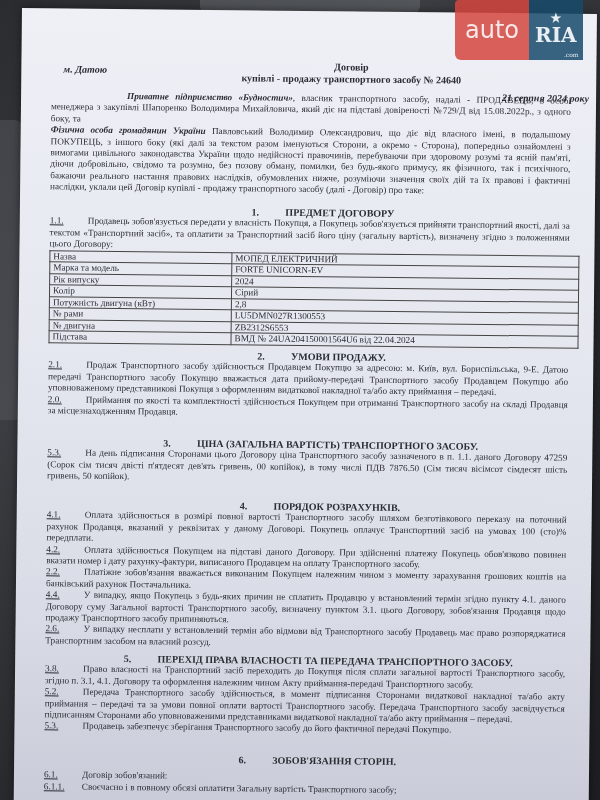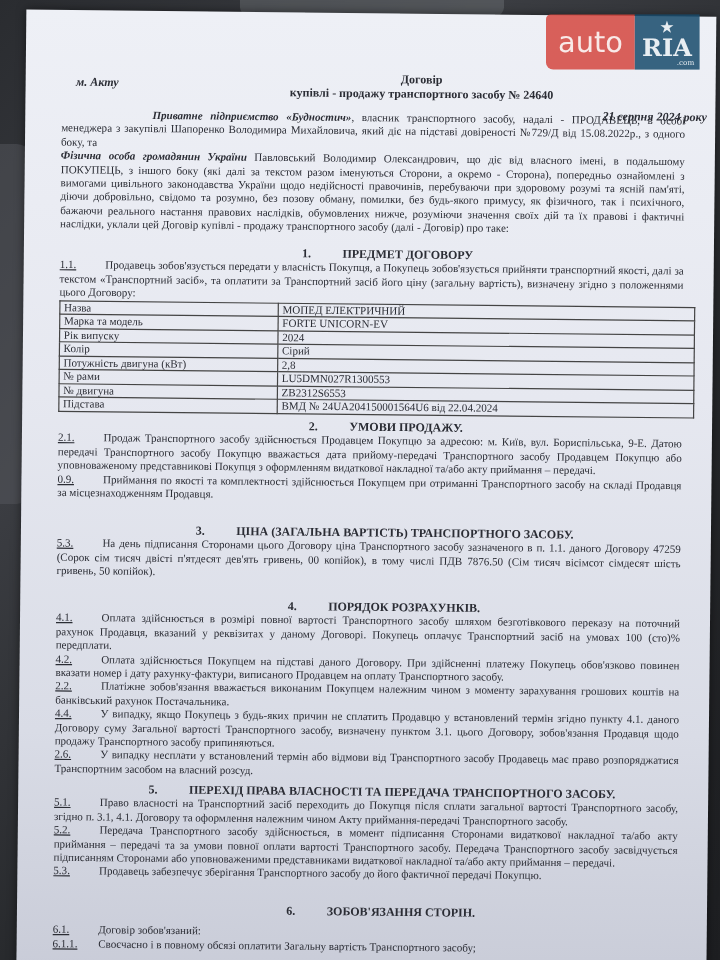--- a/index.html
+++ b/index.html
@@ -17,39 +17,39 @@
   .hdr-title{left:150px;top:50px;width:300px;text-align:center;font-size:10px;line-height:12px;}
   .hdr-title .b{font-weight:bold;}
   .hdr-date{right:-18px;top:79px;font-style:italic;font-weight:bold;font-size:10px;}
   .p{text-align:justify;}
   .it{font-style:italic;font-weight:bold;}
   .sec{text-align:center;font-weight:bold;font-size:10px;}
   .sec .num{display:inline-block;width:60px;}
   table.spec{border-collapse:collapse;width:530px;font-size:9.2px;}
   table.spec td{border:1px solid #444;padding:0 3px;height:10.5px;line-height:10.5px;}
   table.spec td.k{width:175px;}
-  .logo{position:absolute;left:455px;top:12px;height:46px;display:flex;opacity:.85;}
+  .logo{position:absolute;left:455px;top:0;height:60px;display:flex;opacity:.85;}
   .logo-auto{background:#d5473f;color:#fbe9e6;font-family:"DejaVu Sans",sans-serif;font-size:24px;
     padding:0 10px;display:flex;align-items:center;border-radius:4px 0 0 6px;}
   .logo-ria{background:#184b6c;color:#e8eef2;font-family:"DejaVu Serif",serif;font-weight:bold;
     font-size:20px;padding:0 6px;display:flex;flex-direction:column;align-items:center;justify-content:center;position:relative;}
   .logo-ria .star{font-size:12px;line-height:10px;}
   .logo-ria .dot{position:absolute;right:4px;bottom:2px;font-size:6px;font-weight:normal;}
   .indent{display:inline-block;width:38px;text-decoration:underline;}
 </style>
 </head>
 <body>
 
 <div class="bg-blob" style="left:-40px;top:120px;width:90px;height:300px;background:#55585e;"></div>
 <div class="bg-blob" style="left:200px;top:-30px;width:220px;height:60px;background:#6a6d72;"></div>
 
 <div class="paper">
   <div class="paper-inner">
 
-    <div class="abs hdr-city">м. Акту</div>
+    <div class="abs hdr-city">м. Датою</div>
     <div class="abs hdr-title">
       <div class="b">Договір</div>
       <div class="b">купівлі - продажу транспортного засобу № 24640</div>
     </div>
     <div class="abs hdr-date">21 серпня 2024 року</div>
 
     <div class="abs p" style="left:0;top:82px;width:520px;">
       <span class="indent"></span><span class="indent"></span><span class="it">Приватне підприємство «Будностич»</span><span>, власник транспортного засобу, надалі - ПРОДАВЕЦЬ, в особі менеджера з закупівлі Шапоренко Володимира Михайловича, який діє на підставі довіреності №729/Д від 15.08.2022р., з одного боку, та</span><br>
       <span class="it">Фізична особа громадянин України</span><span> Павловський Володимир Олександрович, що діє від власного імені, в подальшому ПОКУПЕЦЬ, з іншого боку (які далі за текстом разом іменуються Сторони, а окремо - Сторона), попередньо ознайомлені з вимогами цивільного законодавства України щодо недійсності правочинів, перебуваючи при здоровому розумі та ясній пам'яті, діючи добровільно, свідомо та розумно, без позову обману, помилки, без будь-якого примусу, як фізичного, так і психічного, бажаючи реального настання правових наслідків, обумовлених нижче, розуміючи значення своїх дій та їх правові і фактичні наслідки, уклали цей Договір купівлі - продажу транспортного засобу (далі - Договір) про таке:</span>
     </div>
@@ -91,40 +91,40 @@
               <td class="k">Підстава</td>
               <td>ВМД № 24UA204150001564U6 від 22.04.2024</td>
             </tr>
       </tbody>
         </table>
     </div>
 
     <div class="abs" style="left:0;top:340px;width:520px;">
       <div class="sec"><span class="num">2.</span><span>УМОВИ ПРОДАЖУ.</span></div>
       <div class="p"><span class="indent">2.1.</span><span>Продаж Транспортного засобу здійснюється Продавцем Покупцю за адресою: м. Київ, вул. Бориспільська, 9-Е. Датою передачі Транспортного засобу Покупцю вважається дата прийому-передачі Транспортного засобу Продавцем Покупцю або уповноваженому представникові Покупця з оформленням видаткової накладної та/або акту приймання – передачі.</span></div>
-      <div class="p"><span class="indent">0.9.</span><span>Приймання по якості та комплектності здійснюється Покупцем при отриманні Транспортного засобу на складі Продавця за місцезнаходженням Продавця.</span></div>
+      <div class="p"><span class="indent">2.0.</span><span>Приймання по якості та комплектності здійснюється Покупцем при отриманні Транспортного засобу на складі Продавця за місцезнаходженням Продавця.</span></div>
     </div>
 
     <div class="abs" style="left:0;top:428px;width:520px;">
       <div class="sec"><span class="num">3.</span><span>ЦІНА (ЗАГАЛЬНА ВАРТІСТЬ) ТРАНСПОРТНОГО ЗАСОБУ.</span></div>
       <div class="p"><span class="indent">5.3.</span><span>На день підписання Сторонами цього Договору ціна Транспортного засобу зазначеного в п. 1.1. даного Договору 47259 (Сорок сім тисяч двісті п'ятдесят дев'ять гривень, 00 копійок), в тому числі ПДВ 7876.50 (Сім тисяч вісімсот сімдесят шість гривень, 50 копійок).</span></div>
     </div>
 
     <div class="abs" style="left:0;top:490px;width:520px;">
       <div class="sec"><span class="num">4.</span><span>ПОРЯДОК РОЗРАХУНКІВ.</span></div>
       <div class="p"><span class="indent">4.1.</span><span>Оплата здійснюється в розмірі повної вартості Транспортного засобу шляхом безготівкового переказу на поточний рахунок Продавця, вказаний у реквізитах у даному Договорі. Покупець оплачує Транспортний засіб на умовах 100 (сто)% передплати.</span></div>
       <div class="p"><span class="indent">4.2.</span><span>Оплата здійснюється Покупцем на підставі даного Договору. При здійсненні платежу Покупець обов'язково повинен вказати номер і дату рахунку-фактури, виписаного Продавцем на оплату Транспортного засобу.</span></div>
       <div class="p"><span class="indent">2.2.</span><span>Платіжне зобов'язання вважається виконаним Покупцем належним чином з моменту зарахування грошових коштів на банківський рахунок Постачальника.</span></div>
       <div class="p"><span class="indent">4.4.</span><span>У випадку, якщо Покупець з будь-яких причин не сплатить Продавцю у встановлений термін згідно пункту 4.1. даного Договору суму Загальної вартості Транспортного засобу, визначену пунктом 3.1. цього Договору, зобов'язання Продавця щодо продажу Транспортного засобу припиняються.</span></div>
       <div class="p"><span class="indent">2.6.</span><span>У випадку несплати у встановлений термін або відмови від Транспортного засобу Продавець має право розпоряджатися Транспортним засобом на власний розсуд.</span></div>
     </div>
 
     <div class="abs" style="left:0;top:644px;width:520px;">
       <div class="sec"><span class="num">5.</span><span>ПЕРЕХІД ПРАВА ВЛАСНОСТІ ТА ПЕРЕДАЧА ТРАНСПОРТНОГО ЗАСОБУ.</span></div>
-      <div class="p"><span class="indent">5.1.</span><span>Право власності на Транспортний засіб переходить до Покупця після сплати загальної вартості Транспортного засобу, згідно п. 3.1, 4.1. Договору та оформлення належним чином Акту приймання-передачі Транспортного засобу.</span></div>
+      <div class="p"><span class="indent">3.8.</span><span>Право власності на Транспортний засіб переходить до Покупця після сплати загальної вартості Транспортного засобу, згідно п. 3.1, 4.1. Договору та оформлення належним чином Акту приймання-передачі Транспортного засобу.</span></div>
       <div class="p"><span class="indent">5.2.</span><span>Передача Транспортного засобу здійснюється, в момент підписання Сторонами видаткової накладної та/або акту приймання – передачі та за умови повної оплати вартості Транспортного засобу. Передача Транспортного засобу засвідчується підписанням Сторонами або уповноваженими представниками видаткової накладної та/або акту приймання – передачі.</span></div>
       <div class="p"><span class="indent">5.3.</span><span>Продавець забезпечує зберігання Транспортного засобу до його фактичної передачі Покупцю.</span></div>
     </div>
 
     <div class="abs" style="left:0;top:744px;width:520px;">
       <div class="sec"><span class="num">6.</span><span>ЗОБОВ'ЯЗАННЯ СТОРІН.</span></div>
       <div style="height:6px"></div>
       <div class="p"><span class="indent">6.1.</span><span>Договір зобов'язаний:</span></div>
       <div class="p"><span class="indent">6.1.1.</span><span>Своєчасно і в повному обсязі оплатити Загальну вартість Транспортного засобу;</span></div>
     </div>

